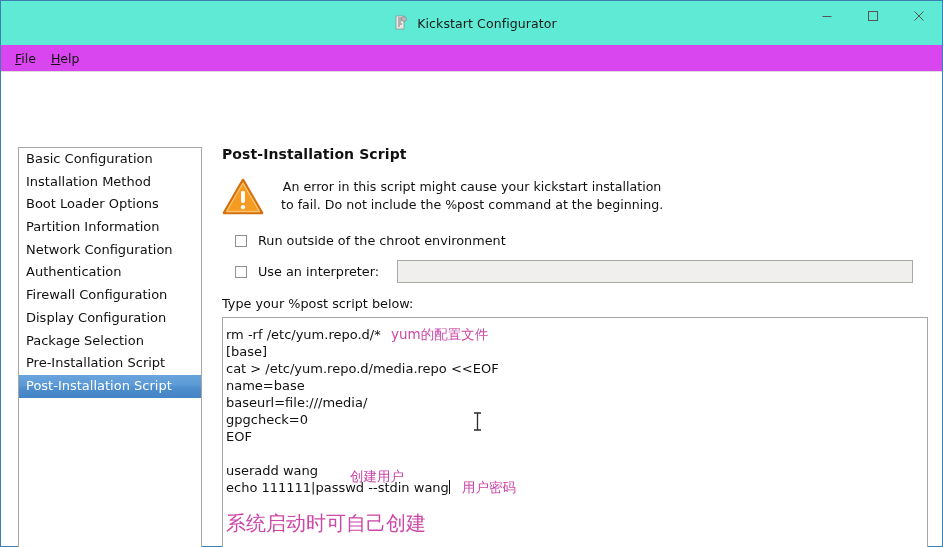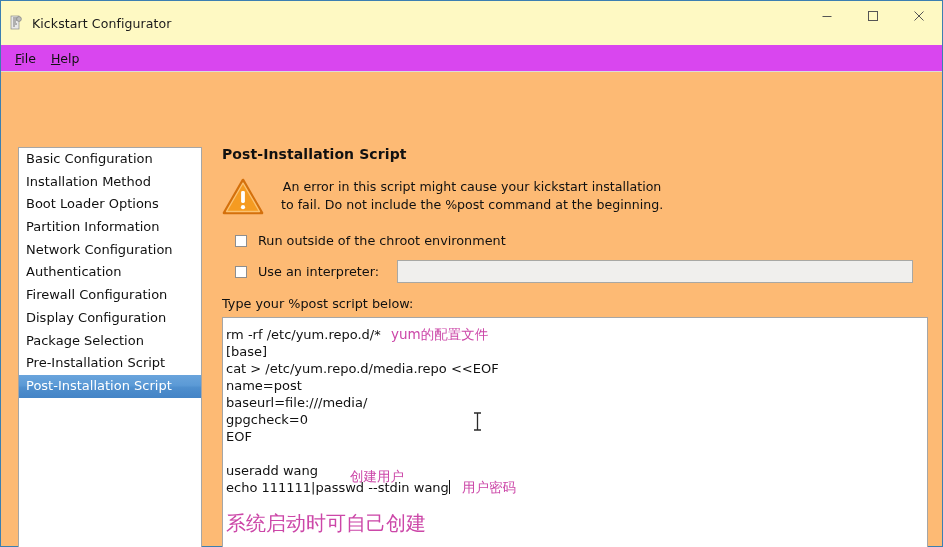--- a/index.html
+++ b/index.html
@@ -20,25 +20,26 @@
     box-sizing: border-box;
     border: 1px solid #3c7fb1;
     background: #ececeb;
     display: flex;
     flex-direction: column;
   }
   
   .titlebar {
     height: 44px;
     min-height: 29px;
-    background: #fef9c3;
+    background: #5eead4;
     display: flex;
     align-items: center;
     padding-left: 7px;
     position: relative;
+    justify-content: center;
   }
   .app-icon {
     width: 16px;
     height: 16px;
     margin-right: 8px;
     position: relative;
     flex: 0 0 auto;
   }
   .app-icon svg { display: block; }
   .title-text {
@@ -78,21 +79,21 @@
     font-size: 12.5px;
     color: #111111;
     padding: 2px 9px 2px 6px;
     white-space: nowrap;
   }
   .menu-item .mn { text-decoration: underline; }
   
   .content {
     flex: 1;
     position: relative;
-    background: #fdba74;
+    background: #ffffff;
   }
   
   .sidebar {
     position: absolute;
     left: 17px;
     top: 75px;
     width: 184px;
     height: 448px;
     background: #ffffff;
     border: 1px solid #a6a6a6;
@@ -327,21 +328,21 @@
         <span class="interp-input" placeholder=""></span>
       </div>
 
       <div class="below-label">Type your %post script below:</div>
 
       <div class="script-area">
         <div class="script-inner">
           <div class="sline"><span>rm -rf /etc/yum.repo.d/*</span><span class="anno-inline" style="left:165px;">yum的配置文件</span></div>
           <div class="sline">[base]</div>
           <div class="sline">cat &gt; /etc/yum.repo.d/media.repo &lt;&lt;EOF</div>
-          <div class="sline">name=post</div>
+          <div class="sline">name=base</div>
           <div class="sline">baseurl=file:///media/</div>
           <div class="sline">gpgcheck=0</div>
           <div class="sline">EOF</div>
           <div class="sline blank">&nbsp;</div>
           <div class="sline"><span>useradd wang</span><span class="anno-inline" style="left:124px;margin-top:6px;">创建用户</span></div>
           <div class="sline"><span>echo 111111|passwd --stdin wang</span><span class="caret"></span><span class="anno-inline" style="left:236px;">用户密码</span></div>
           <div class="anno-block" style="left:3px; top:197px;">系统启动时可自己创建</div>
         </div>
         <span class="mouse-cursor">
           <svg width="11" height="19" viewBox="0 0 11 19">

